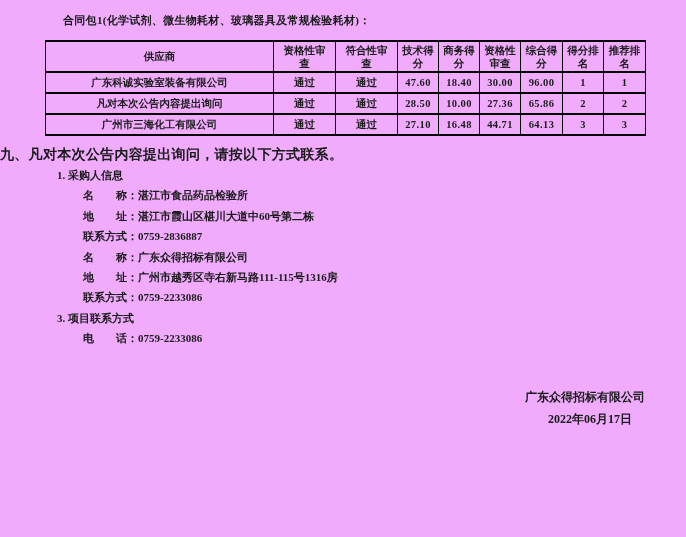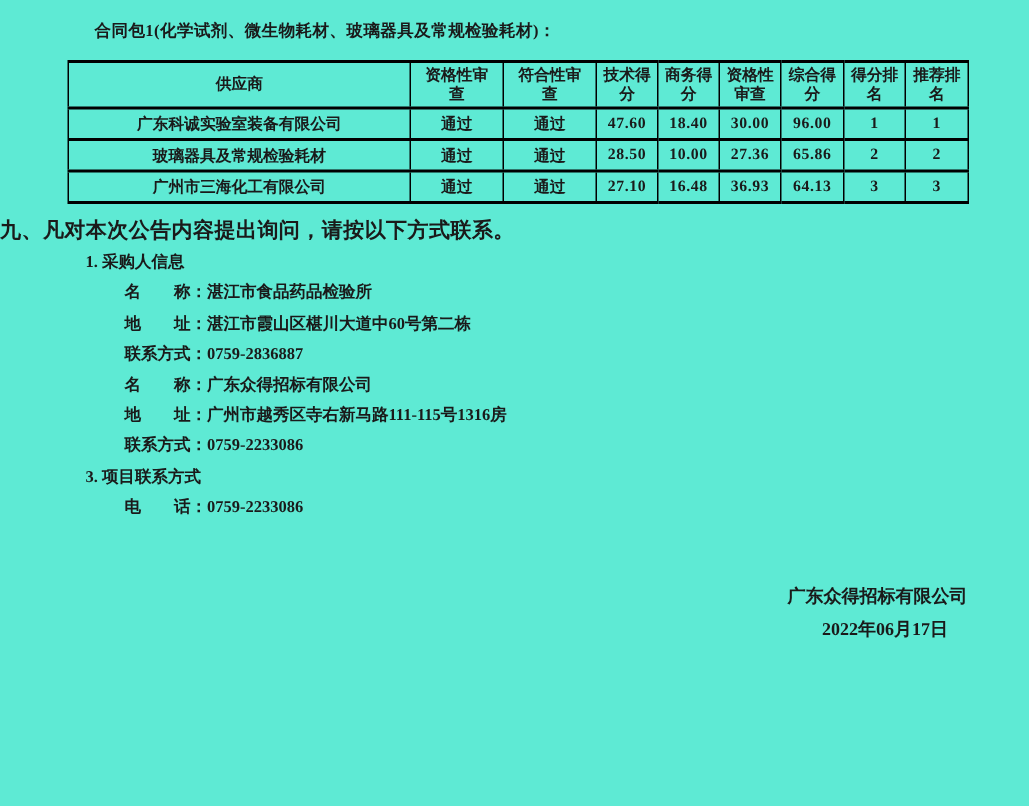--- a/index.html
+++ b/index.html
@@ -5,21 +5,21 @@
   * { margin:0; padding:0; box-sizing:border-box; }
   html,body { background:#fff; }
   body {
     width:686px; height:537px;
     font-family:"Liberation Serif","DejaVu Serif",serif;
     color:#1a1a1a;
     -webkit-font-smoothing:antialiased;
   }
   .page {
     position:relative; width:686px; height:537px;
-    background:#5eead4; overflow:hidden;
+    background:#f0abfc; overflow:hidden;
   }
   .doc-title {
     position:absolute; left:63px; top:13px;
     font-size:11px; font-weight:bold; letter-spacing:0.3px;
     white-space:nowrap;
   }
   table.eval-table {
     position:absolute; left:45px; top:40px; width:600px;
     border-collapse:collapse; table-layout:fixed;
     font-size:10.5px; font-weight:bold;
@@ -96,37 +96,37 @@
         <td>通过</td>
         <td>通过</td>
         <td class="num-cell">47.60</td>
         <td class="num-cell">18.40</td>
         <td class="num-cell">30.00</td>
         <td class="num-cell">96.00</td>
         <td class="num-cell">1</td>
         <td class="num-cell">1</td>
       </tr>
       <tr>
-        <td>玻璃器具及常规检验耗材</td>
+        <td>凡对本次公告内容提出询问</td>
         <td>通过</td>
         <td>通过</td>
         <td class="num-cell">28.50</td>
         <td class="num-cell">10.00</td>
         <td class="num-cell">27.36</td>
         <td class="num-cell">65.86</td>
         <td class="num-cell">2</td>
         <td class="num-cell">2</td>
       </tr>
       <tr>
         <td>广州市三海化工有限公司</td>
         <td>通过</td>
         <td>通过</td>
         <td class="num-cell">27.10</td>
         <td class="num-cell">16.48</td>
-        <td class="num-cell">36.93</td>
+        <td class="num-cell">44.71</td>
         <td class="num-cell">64.13</td>
         <td class="num-cell">3</td>
         <td class="num-cell">3</td>
       </tr>
     </tbody>
   </table>
 
   <div class="section">
     <div class="section-heading">九、凡对本次公告内容提出询问，请按以下方式联系。</div>
 

